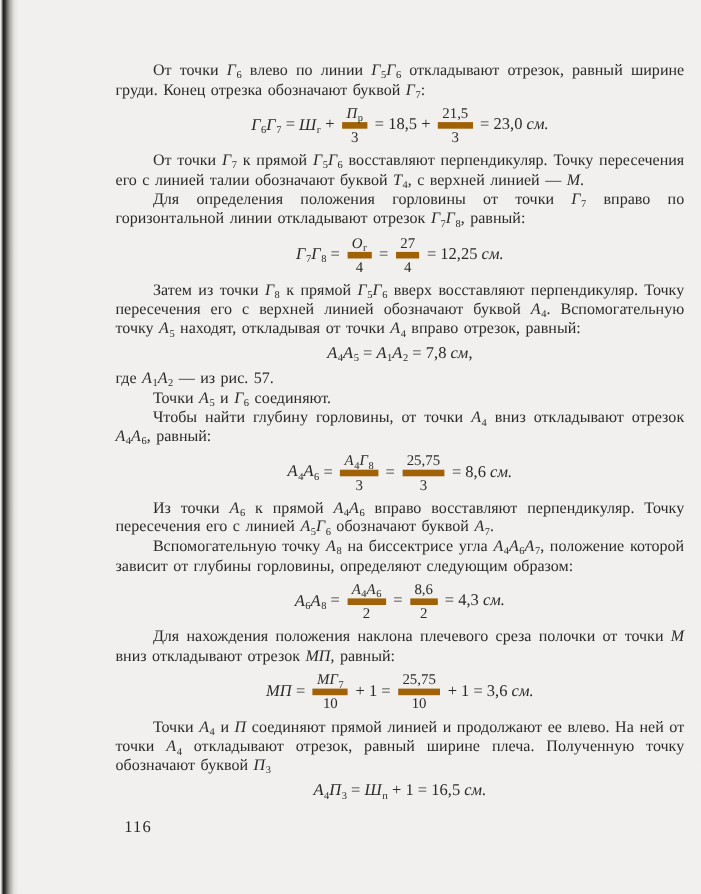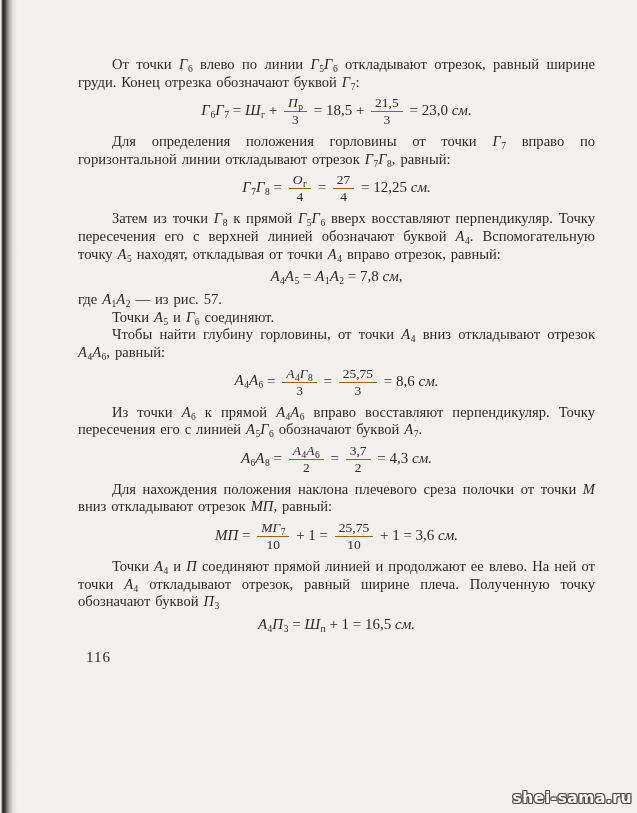--- a/index.html
+++ b/index.html
@@ -16,21 +16,21 @@
     color:#2b2a27;
   }
   .page-edge{
     position:absolute;left:0;top:0;bottom:0;width:17px;
     background:linear-gradient(90deg,
       #fbfbfa 0px,#d8d7d4 1px,#1d1d1b 3px,#403f3d 5px,
       #7d7c78 7px,#a9a8a4 9px,#c9c8c4 11px,#e4e3e0 13px,#f1f0ee 17px);
   }
   .content{
     position:absolute;
-    left:78px;top:56px;
+    left:105px;top:56px;
     width:517px;
   }
   .para{
     font-size:14.6px;
     line-height:17.6px;
     text-align:justify;
     word-spacing:0.09em;
     margin:0;
   }
   .para.indent{ text-indent:34px; }
@@ -53,21 +53,21 @@
   }
   .frac{
     display:inline-block;
     text-align:center;
     vertical-align:middle;
     margin:0 3px;
     font-size:13.5px;
   }
   .frac .num{
     display:block;
-    border-bottom:1px solid #a16207;
+    border-bottom:6px solid #a16207;
     padding:0 4px 1px 4px;
     line-height:14px;
   }
   .frac .den{
     display:block;
     padding-top:1px;
     line-height:14px;
   }
   .page-number{
     font-size:15px;
@@ -92,31 +92,32 @@
 </style>
 </head>
 <body>
 
 <div class="page">
   <div class="page-edge"></div>
   <div class="content">
     <div id="blocks">
         <div class="para indent">От точки <span class="var">Г<sub>6</sub></span> влево по линии <span class="var">Г<sub>5</sub></span><span class="var">Г<sub>6</sub></span> откладывают отрезок, равный ширине груди. Конец отрезка обозначают буквой <span class="var">Г<sub>7</sub></span>:</div>
         <div class="formula"><span class="var">Г<sub>6</sub></span><span class="var">Г<sub>7</sub></span> = <span class="var">Ш<sub>г</sub></span> + <span class="frac"><span class="num"><span class="var">П<sub>р</sub></span></span><span class="den">3</span></span> = 18,5 + <span class="frac"><span class="num">21,5</span><span class="den">3</span></span> = 23,0 <span class="var">см.</span></div>
+        <div class="para indent">От точки <span class="var">Г<sub>7</sub></span> к прямой <span class="var">Г<sub>5</sub></span><span class="var">Г<sub>6</sub></span> восставляют перпендикуляр. Точку пересечения его с линией талии обозначают буквой <span class="var">Т<sub>4</sub></span>, с верхней линией — <span class="var">М</span>.</div>
         <div class="para indent">Для определения положения горловины от точки <span class="var">Г<sub>7</sub></span> вправо по горизонтальной линии откладывают отрезок <span class="var">Г<sub>7</sub></span><span class="var">Г<sub>8</sub></span>, равный:</div>
         <div class="formula"><span class="var">Г<sub>7</sub></span><span class="var">Г<sub>8</sub></span> = <span class="frac"><span class="num"><span class="var">О<sub>г</sub></span></span><span class="den">4</span></span> = <span class="frac"><span class="num">27</span><span class="den">4</span></span> = 12,25 <span class="var">см.</span></div>
         <div class="para indent">Затем из точки <span class="var">Г<sub>8</sub></span> к прямой <span class="var">Г<sub>5</sub></span><span class="var">Г<sub>6</sub></span> вверх восставляют перпендикуляр. Точку пересечения его с верхней линией обозначают буквой <span class="var">А<sub>4</sub></span>. Вспомогательную точку <span class="var">А<sub>5</sub></span> находят, откладывая от точки <span class="var">А<sub>4</sub></span> вправо отрезок, равный:</div>
         <div class="formula"><span class="var">А<sub>4</sub></span><span class="var">А<sub>5</sub></span> = <span class="var">А<sub>1</sub></span><span class="var">А<sub>2</sub></span> = 7,8 <span class="var">см</span>,</div>
         <div class="para">где <span class="var">А<sub>1</sub></span><span class="var">А<sub>2</sub></span> — из рис. 57.</div>
         <div class="para indent">Точки <span class="var">А<sub>5</sub></span> и <span class="var">Г<sub>6</sub></span> соединяют.</div>
         <div class="para indent">Чтобы найти глубину горловины, от точки <span class="var">А<sub>4</sub></span> вниз откладывают отрезок <span class="var">А<sub>4</sub></span><span class="var">А<sub>6</sub></span>, равный:</div>
         <div class="formula"><span class="var">А<sub>4</sub></span><span class="var">А<sub>6</sub></span> = <span class="frac"><span class="num"><span class="var">А<sub>4</sub></span><span class="var">Г<sub>8</sub></span></span><span class="den">3</span></span> = <span class="frac"><span class="num">25,75</span><span class="den">3</span></span> = 8,6 <span class="var">см.</span></div>
         <div class="para indent">Из точки <span class="var">А<sub>6</sub></span> к прямой <span class="var">А<sub>4</sub></span><span class="var">А<sub>6</sub></span> вправо восставляют перпендикуляр. Точку пересечения его с линией <span class="var">А<sub>5</sub></span><span class="var">Г<sub>6</sub></span> обозначают буквой <span class="var">А<sub>7</sub></span>.</div>
-        <div class="formula"><span class="var">А<sub>6</sub></span><span class="var">А<sub>8</sub></span> = <span class="frac"><span class="num"><span class="var">А<sub>4</sub></span><span class="var">А<sub>6</sub></span></span><span class="den">2</span></span> = <span class="frac"><span class="num">3,7</span><span class="den">2</span></span> = 4,3 <span class="var">см.</span></div>
+        <div class="para indent">Вспомогательную точку <span class="var">А<sub>8</sub></span> на биссектрисе угла <span class="var">А<sub>4</sub></span><span class="var">А<sub>6</sub></span><span class="var">А<sub>7</sub></span>, положение которой зависит от глубины горловины, определяют следующим образом:</div>
+        <div class="formula"><span class="var">А<sub>6</sub></span><span class="var">А<sub>8</sub></span> = <span class="frac"><span class="num"><span class="var">А<sub>4</sub></span><span class="var">А<sub>6</sub></span></span><span class="den">2</span></span> = <span class="frac"><span class="num">8,6</span><span class="den">2</span></span> = 4,3 <span class="var">см.</span></div>
         <div class="para indent">Для нахождения положения наклона плечевого среза полочки от точки <span class="var">М</span> вниз откладывают отрезок <span class="var">МП</span>, равный:</div>
         <div class="formula"><span class="var">МП</span> = <span class="frac"><span class="num"><span class="var">МГ<sub>7</sub></span></span><span class="den">10</span></span> + 1 = <span class="frac"><span class="num">25,75</span><span class="den">10</span></span> + 1 = 3,6 <span class="var">см.</span></div>
         <div class="para indent">Точки <span class="var">А<sub>4</sub></span> и <span class="var">П</span> соединяют прямой линией и продолжают ее влево. На ней от точки <span class="var">А<sub>4</sub></span> откладывают отрезок, равный ширине плеча. Полученную точку обозначают буквой <span class="var">П<sub>3</sub></span></div>
         <div class="formula"><span class="var">А<sub>4</sub></span><span class="var">П<sub>3</sub></span> = <span class="var">Ш<sub>п</sub></span> + 1 = 16,5 <span class="var">см.</span></div>
       </div>
     <div class="page-number">116</div>
   </div>
-  <div class="watermark">shei-sama.ru</div>
 </div>
 
 </body></html>

